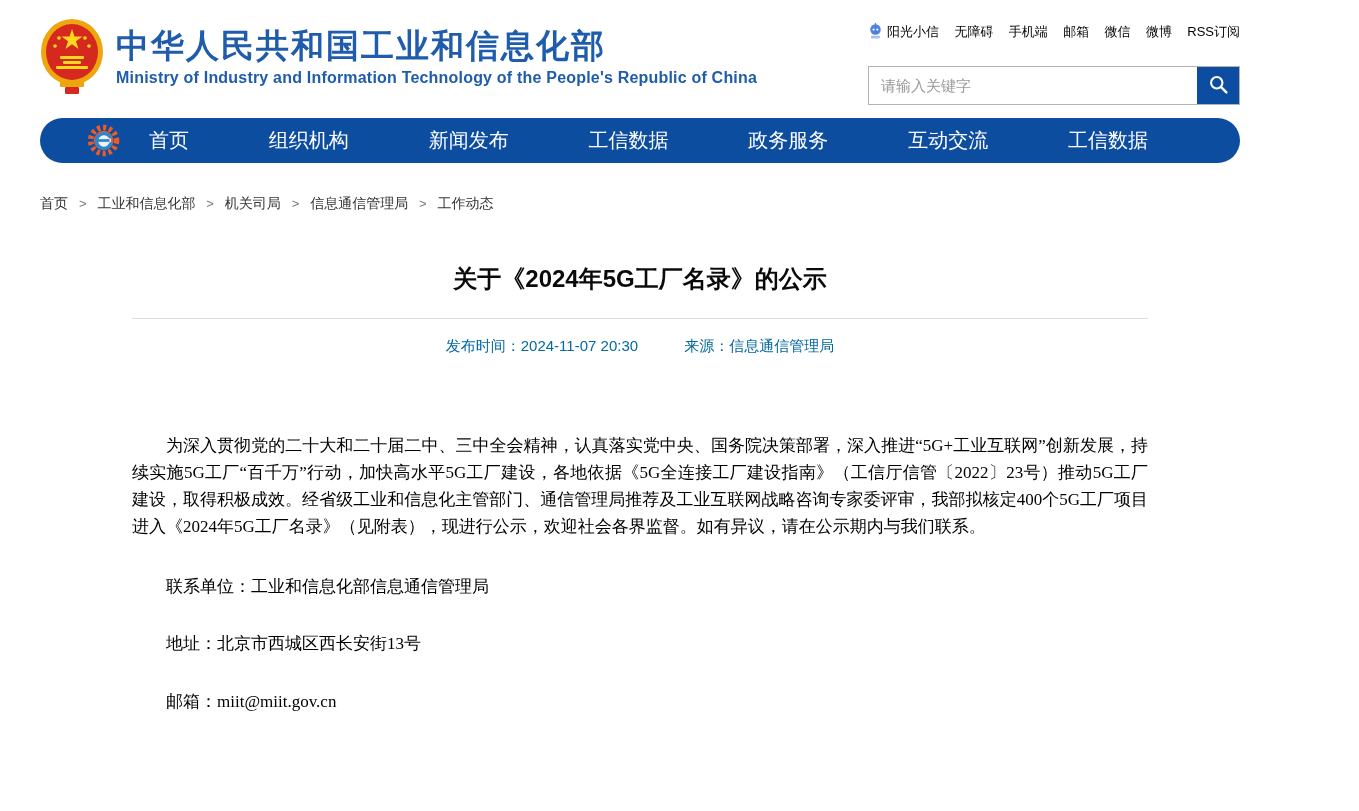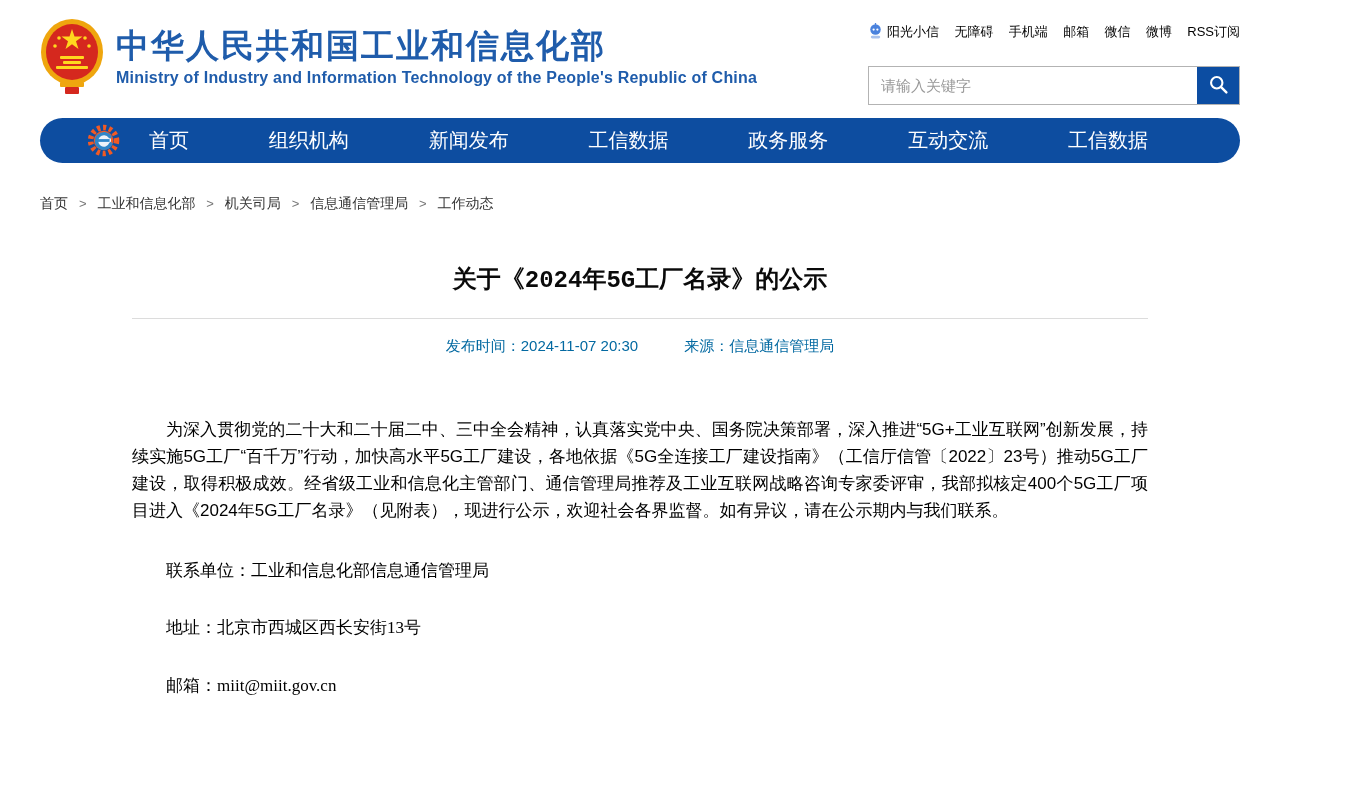--- a/index.html
+++ b/index.html
@@ -31,26 +31,26 @@
   .nav-items { flex: 1; display: flex; justify-content: space-between; margin-right: 92px; list-style: none; }
   .nav-items a { color: #fff; font-size: 20px; text-decoration: none; white-space: nowrap; }
 
   
   .breadcrumb { margin-top: 32px; font-size: 14px; color: #333; }
   .breadcrumb a { color: #333; text-decoration: none; }
   .breadcrumb .sep { color: #777; margin: 0 7px; font-size: 13px; }
 
   
   .article { width: 1016px; margin: 0 auto; }
-  .article-title { margin-top: 50px; text-align: center; font-size: 24px; font-weight: bold; color: #0a0a0a; font-family: Liberation Mono, monospace; }
+  .article-title { margin-top: 50px; text-align: center; font-size: 24px; font-weight: bold; color: #0a0a0a; font-family: Liberation Sans, sans-serif; }
   .divider { border: none; border-top: 1px solid #dcdcdc; margin-top: 23px; }
   .meta { text-align: center; margin-top: 18px; font-size: 15px; color: #0369a1; }
   .meta span + span { margin-left: 42px; }
   .body-text {
-    margin-top: 60px; font-family: Liberation Sans, sans-serif;
+    margin-top: 76px; font-family: Liberation Serif, serif;
     font-size: 17px; line-height: 27px; color: #000; text-align: justify; text-indent: 2em;
   }
   .contact {
     margin-top: 37px; font-family: "Liberation Serif", "DejaVu Serif", serif;
     font-size: 17px; color: #000; text-indent: 2em; line-height: 1.2;
   }
 </style>
 </head>
 <body>
 

